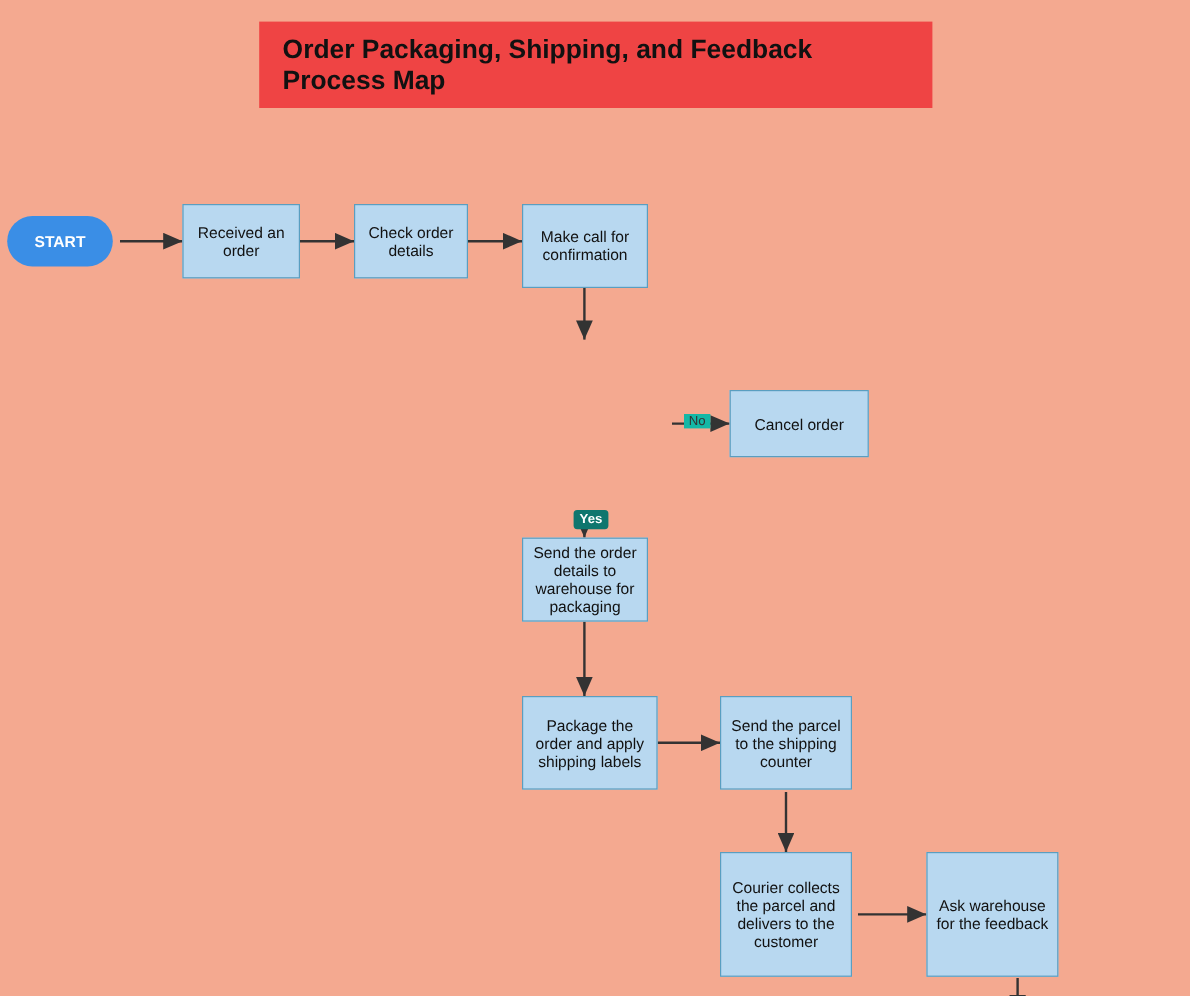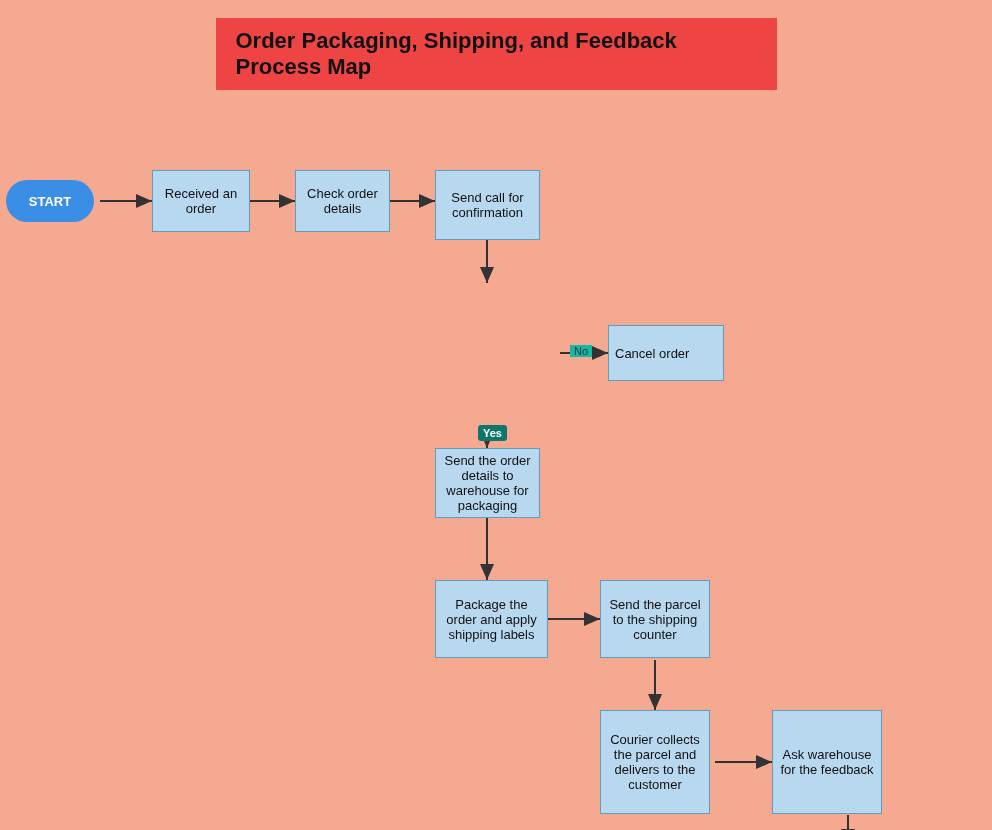--- a/index.html
+++ b/index.html
@@ -34,20 +34,21 @@
       height: 760px;
     }
 
     
     .node-rect {
       position: absolute;
       background-color: #b8d8f0;
       border: 1.5px solid #5a9ec0;
       display: flex;
       align-items: center;
+      justify-content: center;
       text-align: center;
       font-size: 13px;
       color: #111;
       padding: 6px;
     }
 
     .node-diamond-wrap {
       position: absolute;
       width: 140px;
       height: 140px;
@@ -162,21 +163,21 @@
 
   <div class="node-rect" style="left:152px; top:100px; width:98px; height:62px;">
     <span>Received an order</span>
   </div>
 
   <div class="node-rect" style="left:295px; top:100px; width:95px; height:62px;">
     <span>Check order details</span>
   </div>
 
   <div class="node-rect" style="left:435px; top:100px; width:105px; height:70px;">
-    <span>Send call for confirmation</span>
+    <span>Make call for confirmation</span>
   </div>
 
 
   <div class="label-badge" style="left:478px; top:355px;">
     <span>Yes</span>
   </div>
 
   <div class="label-badge-no" style="left:570px; top:275px;">
     <span>No</span>
   </div>

